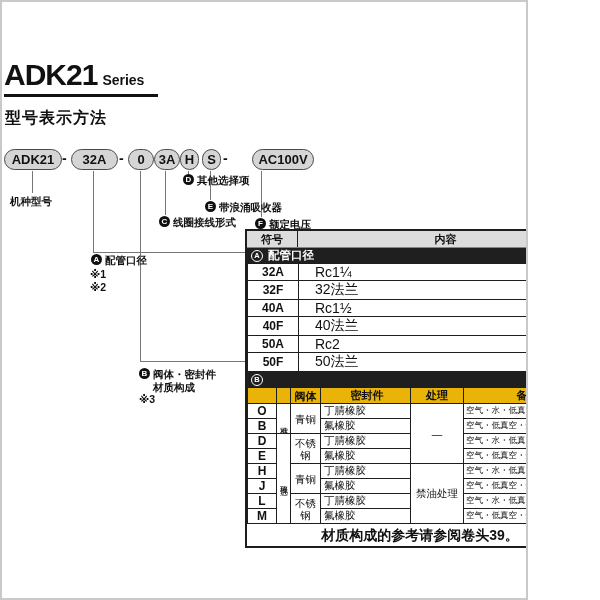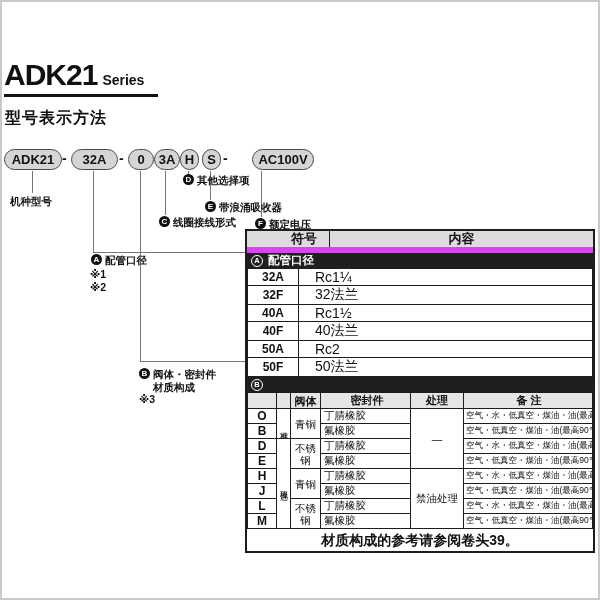--- a/index.html
+++ b/index.html
@@ -1,17 +1,17 @@
 <!DOCTYPE html>
 <html><head>
 <meta charset="utf-8">
 <style>
   html,body{margin:0;padding:0;background:#fff;}
   #page{
-    position:relative;width:600px;height:600px;background:#ffffff;
+    position:relative;width:528px;height:600px;background:#ffffff;
     font-family:"Liberation Sans","DejaVu Sans",sans-serif;color:#111;
     box-sizing:border-box;border:2px solid #c9c9c9;overflow:hidden;
   }
   
   .title-wrap{position:absolute;left:2px;top:56px;border-bottom:3px solid #111;padding:0 14px 2px 0;}
   .title-main{font-size:30px;font-weight:bold;letter-spacing:-1px;}
   .title-series{font-size:14px;font-weight:bold;margin-left:5px;}
   .subtitle{position:absolute;left:3px;top:106px;font-size:16px;font-weight:bold;letter-spacing:1px;}
   
   .bubble{position:absolute;top:147px;height:19px;line-height:19px;background:#d5d5d5;
@@ -23,37 +23,37 @@
   .hline{position:absolute;height:1px;background:#767676;}
   
   .callout{position:absolute;display:flex;align-items:flex-start;gap:3px;
     font-size:10.5px;font-weight:bold;white-space:nowrap;}
   .dot{flex:0 0 auto;width:11px;height:11px;border-radius:50%;background:#101010;color:#fff;
     font-size:8px;line-height:11px;text-align:center;font-weight:bold;}
   .note{position:absolute;font-size:10.5px;font-weight:bold;}
   
   .spec-table{position:absolute;left:243px;top:227px;width:350px;box-sizing:border-box;
     border:2px solid #1d1d1d;background:#fff;}
-  .thead{display:flex;background:#dcdcdc;border-bottom:6px solid #d946ef;height:16px;
-    align-items:center;font-weight:bold;font-size:13px;padding-left:32px;}
+  .thead{display:flex;background:#dcdcdc;border-bottom:1px solid #d946ef;height:16px;
+    align-items:center;font-weight:bold;font-size:11px;}
   .th-sym{width:50px;text-align:center;border-right:1px solid #1d1d1d;align-self:stretch;line-height:16px;}
   .th-content{flex:1;text-align:center;}
   .section-bar{background:#1f1f1f;color:#fff;display:flex;align-items:center;gap:5px;
     height:15px;padding-left:4px;font-size:11.5px;font-weight:bold;}
   .ring{width:10px;height:10px;border:1px solid #fff;border-radius:50%;font-size:7.5px;
     line-height:10px;text-align:center;font-weight:bold;flex:0 0 auto;}
   table{border-collapse:collapse;width:100%;table-layout:fixed;}
   td{border:1px solid #1d1d1d;padding:0;overflow:hidden;}
   
   .t-a td{height:14px;}
   .t-a .sym{width:50px;text-align:center;font-weight:bold;font-size:12px;}
   .t-a .val{font-size:14px;padding-left:16px;}
   
   .t-b td{height:14px;}
-  .t-b .subhead td{background:#e5e5e5;font-weight:bold;font-size:11px;text-align:center;}
+  .t-b .subhead td{background:#eab308;font-weight:bold;font-size:11px;text-align:center;}
   .t-b .sym{width:28px;text-align:center;font-weight:bold;font-size:12px;}
   .t-b .grp{width:13px;font-size:8px;text-align:center;vertical-align:middle;}
   .t-b .grp span{writing-mode:vertical-rl;text-orientation:upright;letter-spacing:-1px;line-height:13px;}
   .t-b .body{width:29px;font-size:10.5px;text-align:center;line-height:12px;}
   .t-b .seal{width:86px;font-size:10.5px;padding-left:3px;}
   .t-b .treat{width:52px;font-size:10.5px;text-align:center;}
   .t-b .rem{font-size:8.5px;padding-left:2px;white-space:nowrap;margin-left:39px;}
   .footnote{text-align:center;font-weight:bold;font-size:14px;height:22px;line-height:22px;}
 </style>
 </head>

